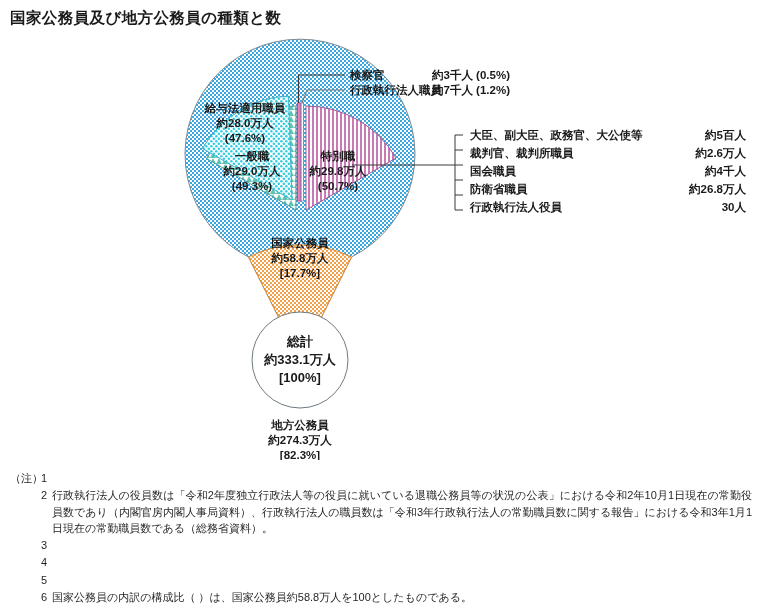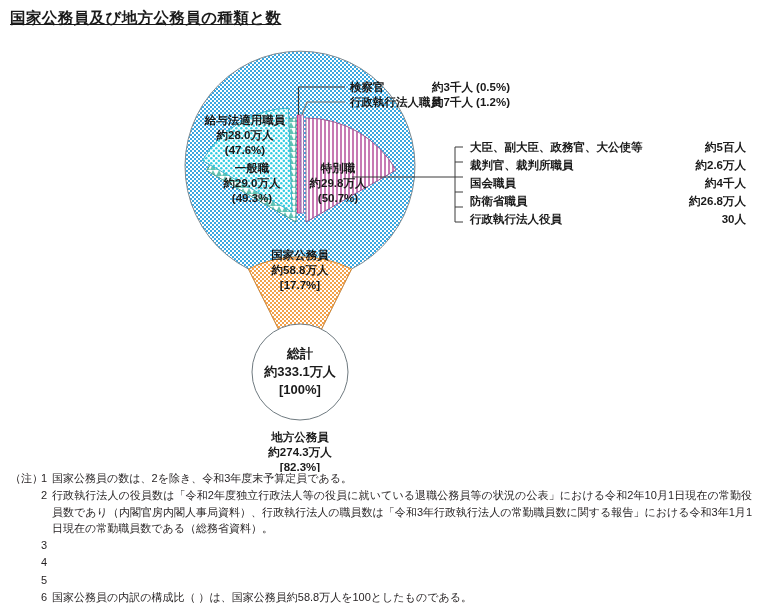--- a/index.html
+++ b/index.html
@@ -4,23 +4,23 @@
 <style>
   html,body{margin:0;padding:0;}
   body{
     width:760px;height:610px;background:#ffffff;
     font-family:"Liberation Sans","DejaVu Sans",sans-serif;
     color:#231f20;overflow:hidden;position:relative;
   }
   #page-title{
     position:absolute;left:10px;top:8px;
     font-size:15.5px;font-weight:bold;letter-spacing:.4px;
-    color:#1a1a1a;white-space:nowrap;text-decoration:underline;
+    color:#1a1a1a;white-space:nowrap;
   }
-  #figure{position:absolute;left:0;top:32px;width:740px;height:440px;}
+  #figure{position:absolute;left:0;top:20px;width:740px;height:440px;}
   svg{display:block;}
   .cb-txt{font-family:"Liberation Sans","DejaVu Sans",sans-serif;fill:#1a1a1a;}
   .lbl{font-size:11.5px;font-weight:bold;}
   .ann{font-size:11.5px;font-weight:bold;}
   .annval{font-size:11.5px;font-weight:bold;}
   .ctr{font-size:13px;font-weight:bold;}
   #notes{
     position:absolute;left:0;top:470px;width:760px;
     font-size:11px;line-height:1.48;color:#231f20;
   }
@@ -190,21 +190,20 @@
     <text class="cb-txt ctr" x="300" y="344" text-anchor="middle">約333.1万人</text>
     <text class="cb-txt ctr" x="300" y="362" text-anchor="middle">[100%]</text>
   </g>
 </svg>
 </div>
 
 <div id="notes">
   <div class="note-row">
     <span class="note-head">（注）</span>
     <span class="note-num">1</span>
-    <span class="note-body">国家公務員の数は、2を除き、令和3年度末予算定員である。</span>
   </div>
   <div class="note-row">
     <span class="note-head"></span>
     <span class="note-num">2</span>
     <span class="note-body">行政執行法人の役員数は「令和2年度独立行政法人等の役員に就いている退職公務員等の状況の公表」における令和2年10月1日現在の常勤役員数であり（内閣官房内閣人事局資料）、行政執行法人の職員数は「令和3年行政執行法人の常勤職員数に関する報告」における令和3年1月1日現在の常勤職員数である（総務省資料）。</span>
   </div>
   <div class="note-row">
     <span class="note-head"></span>
     <span class="note-num">3</span>
   </div>

